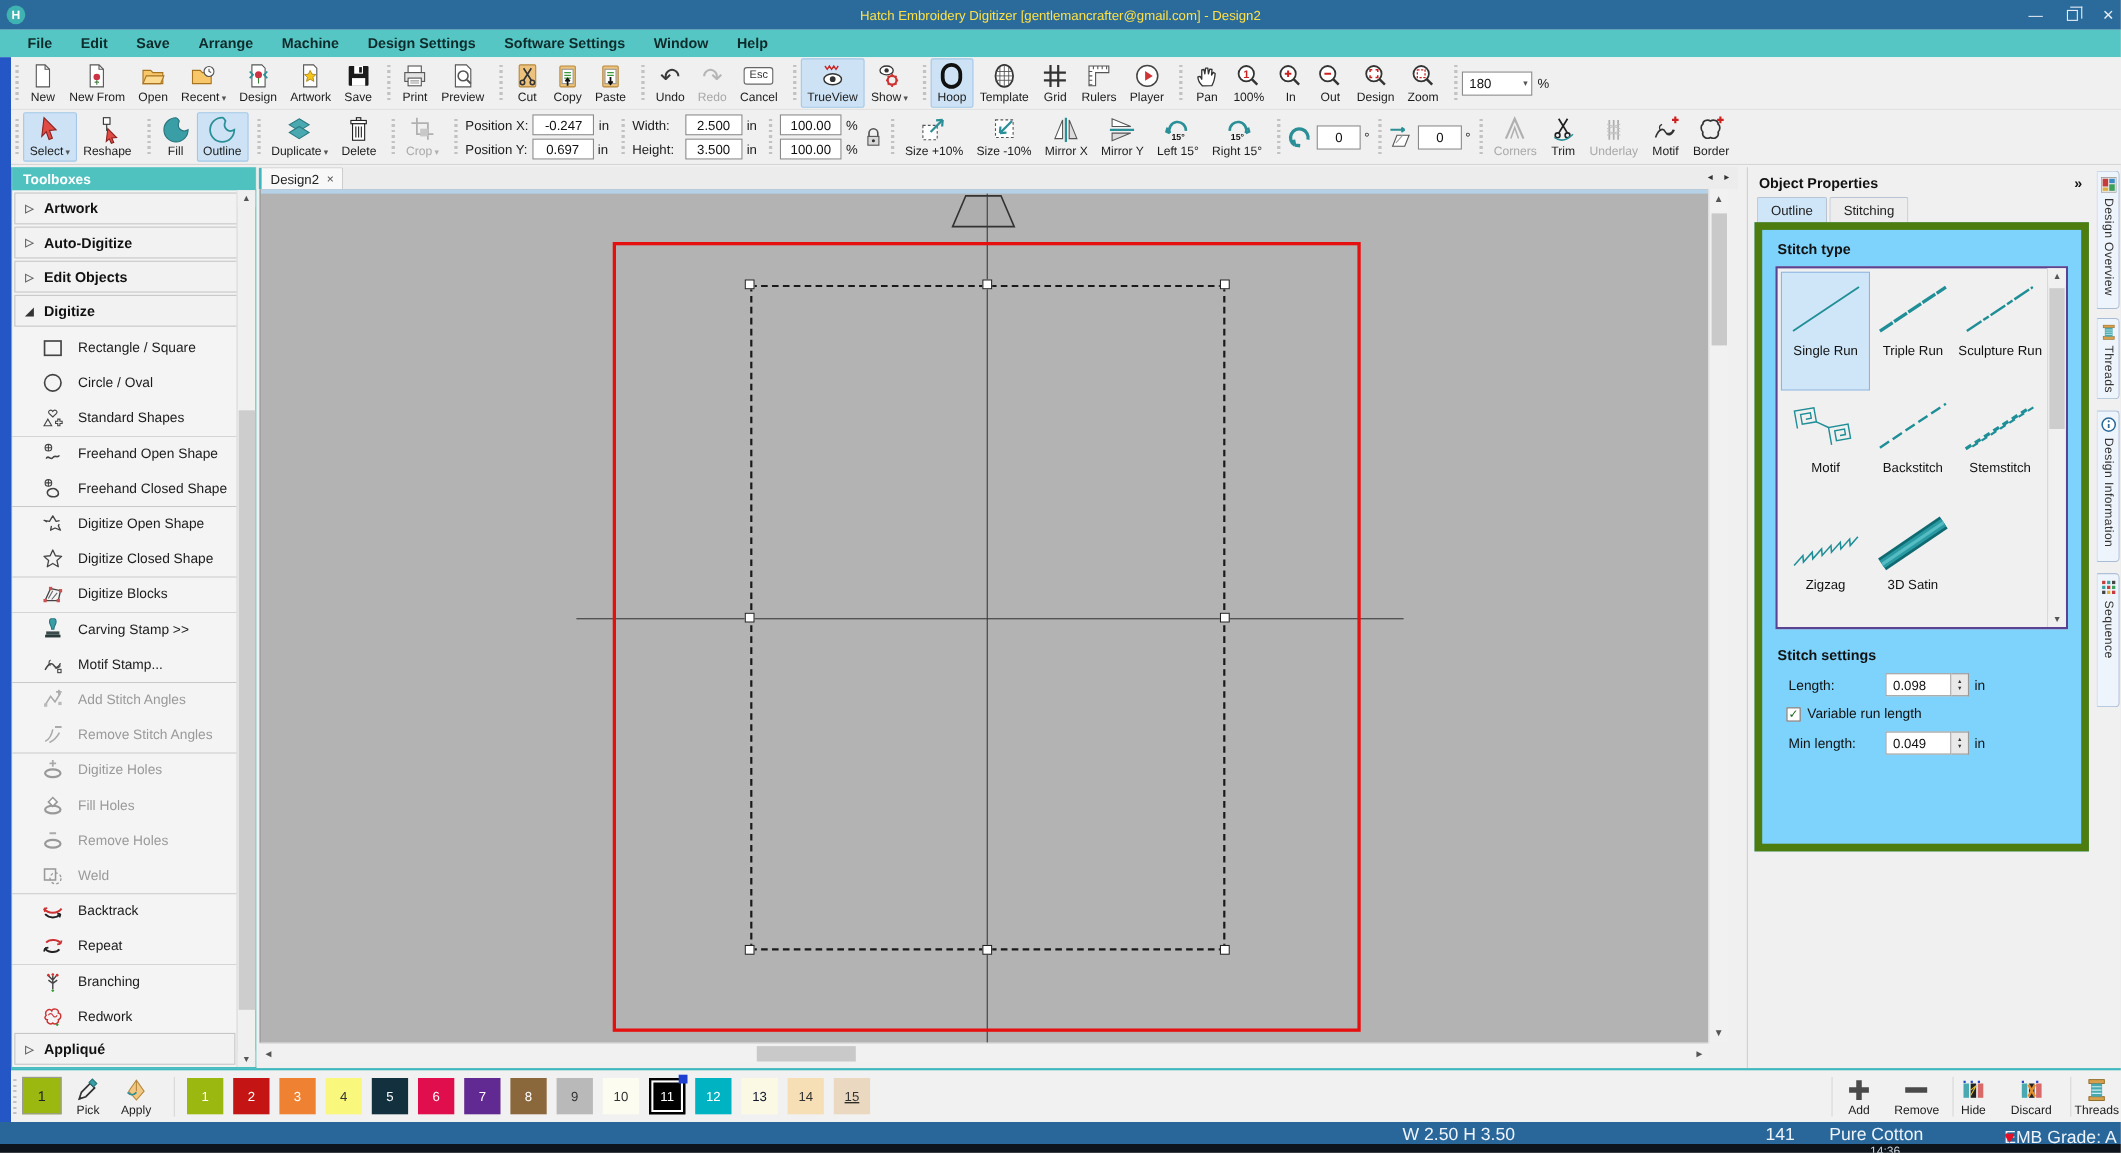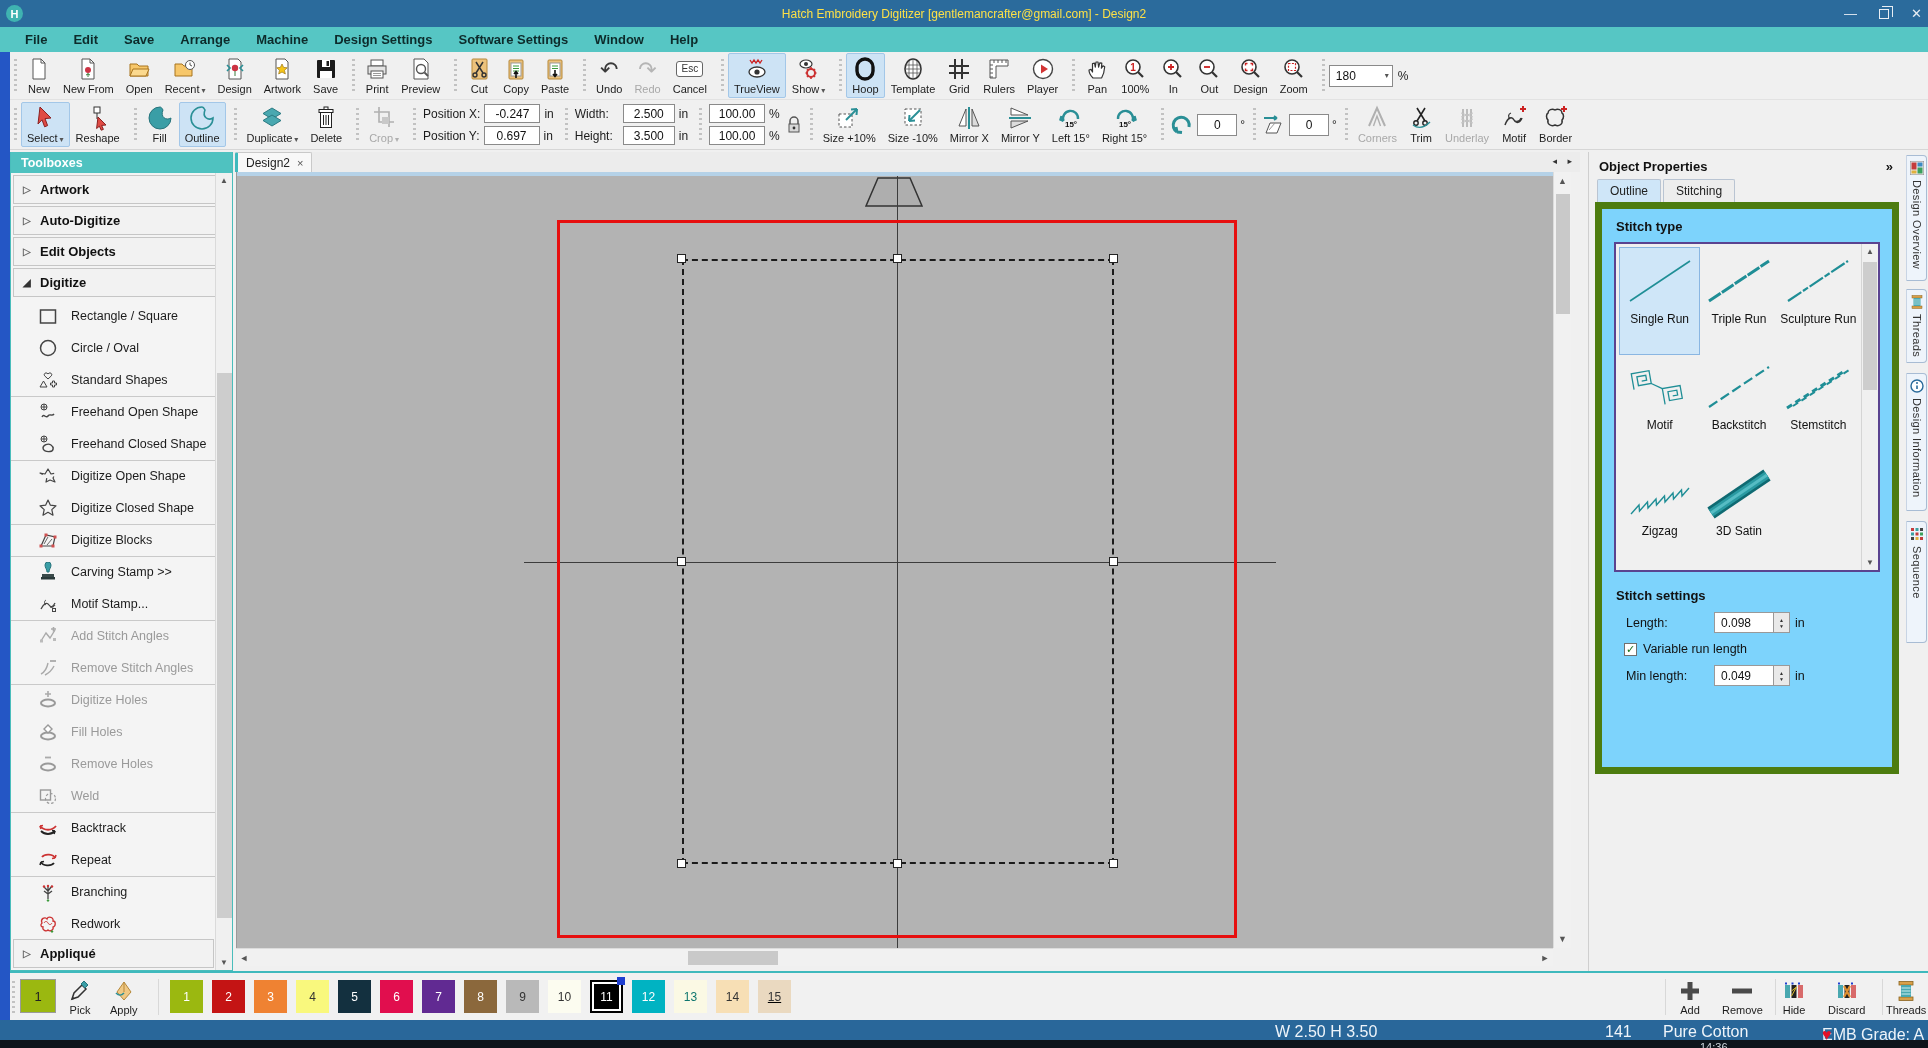--- a/index.html
+++ b/index.html
@@ -1153,21 +1153,21 @@
       <span style="color: rgb(51, 51, 51);">10</span>
     </div>
   <div class="sw selsw" style="left: 580px; background: rgb(0, 0, 0);">
       <span style="color: rgb(255, 255, 255);">11</span>
       <div class="badge"></div>
     </div>
   <div class="sw" style="left: 622px; background: rgb(0, 179, 194);">
       <span style="color: rgb(255, 255, 255);">12</span>
     </div>
   <div class="sw" style="left: 664px; background: rgb(251, 249, 228);">
-      <span style="color: #0f766e;">13</span>
+      <span style="color: #0f172a;">13</span>
     </div>
   <div class="sw" style="left: 706px; background: rgb(247, 223, 181);">
       <span style="color: rgb(51, 51, 51);">14</span>
     </div>
   <div class="sw" style="left: 748px; background: rgb(234, 217, 192); text-decoration: underline;">
       <span style="color: rgb(51, 51, 51);">15</span>
     </div>
 
   <div class="bsep" style="left:1655px"></div>
   <div class="bbtn" style="left:1668px;top:5px">

